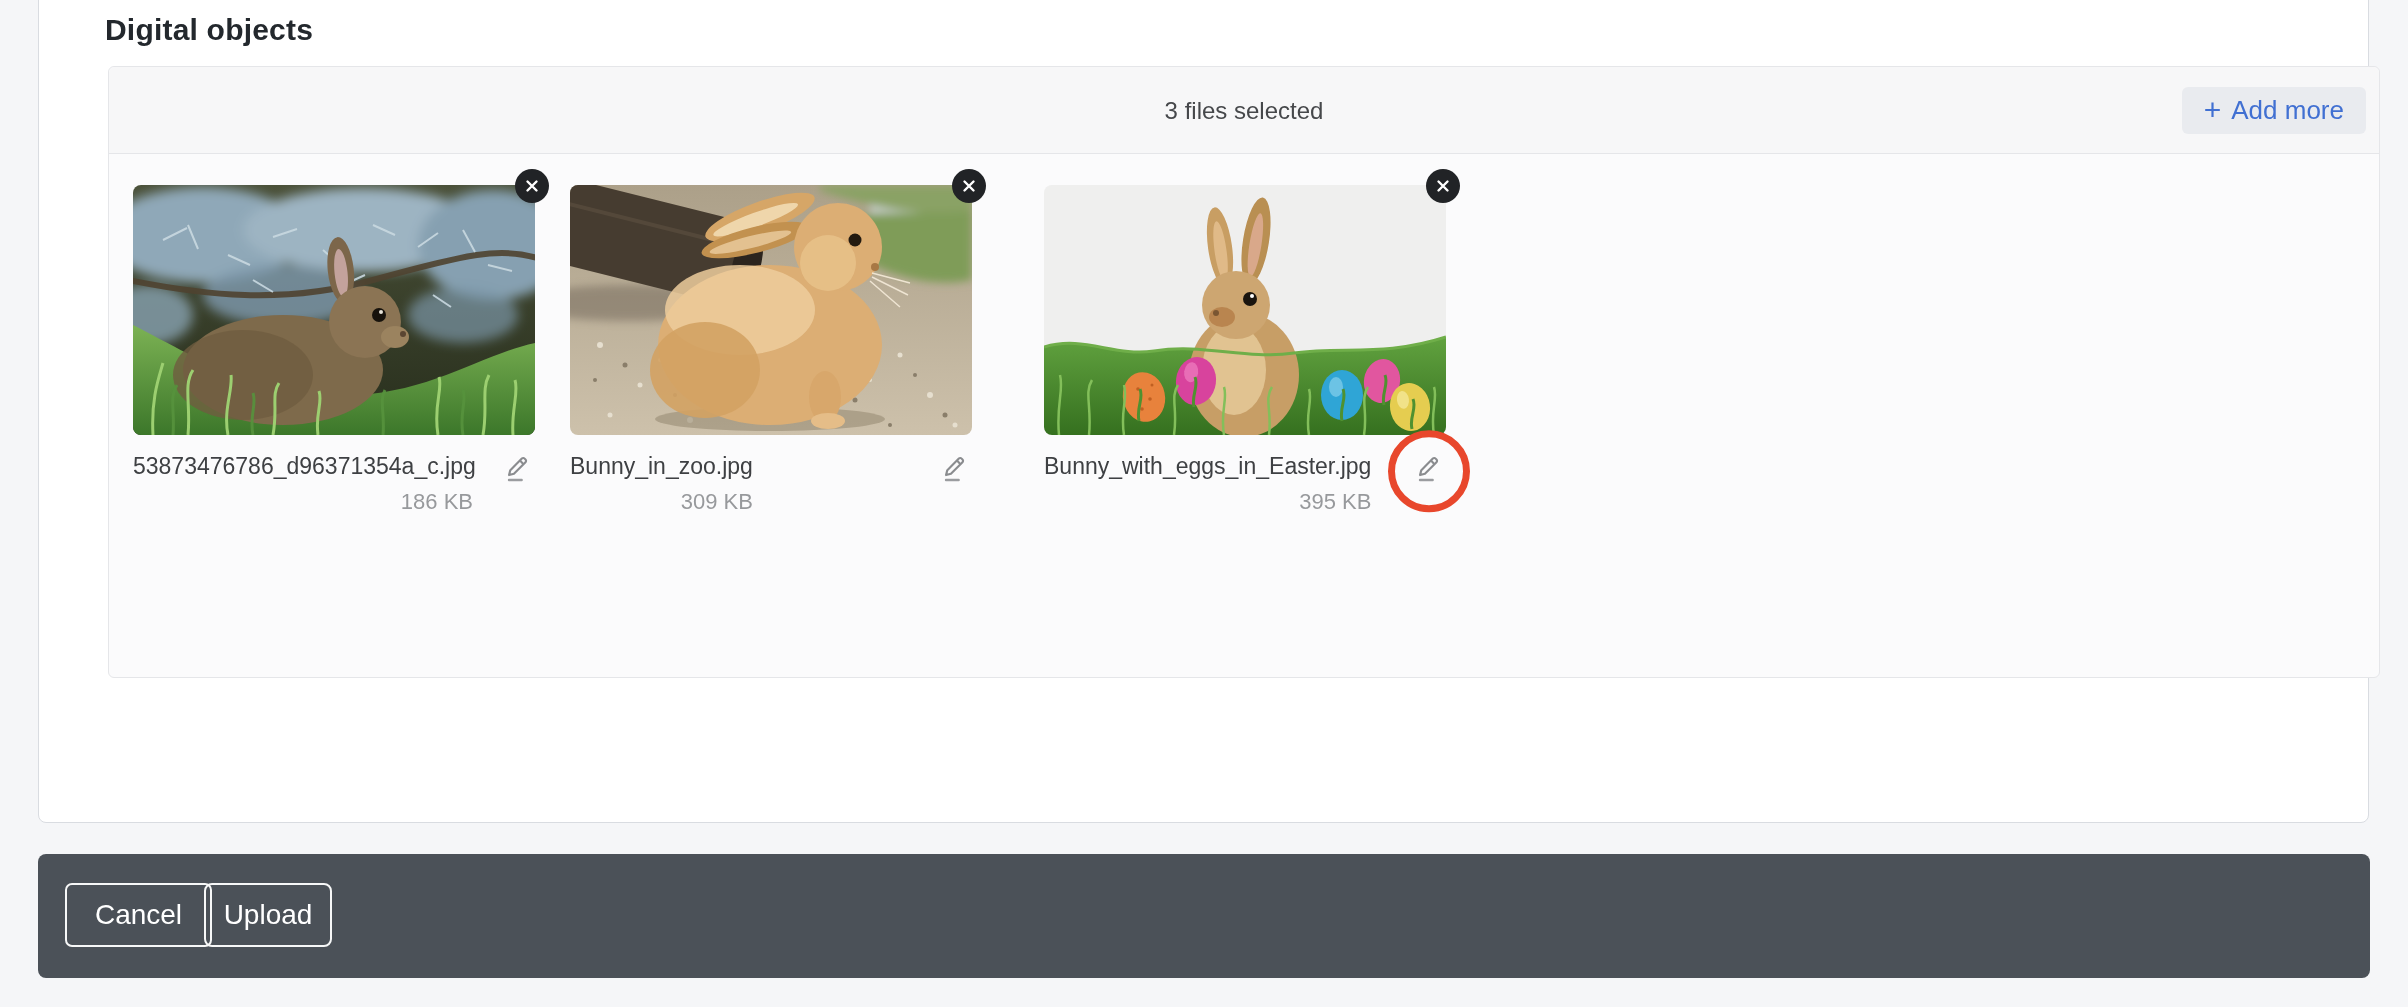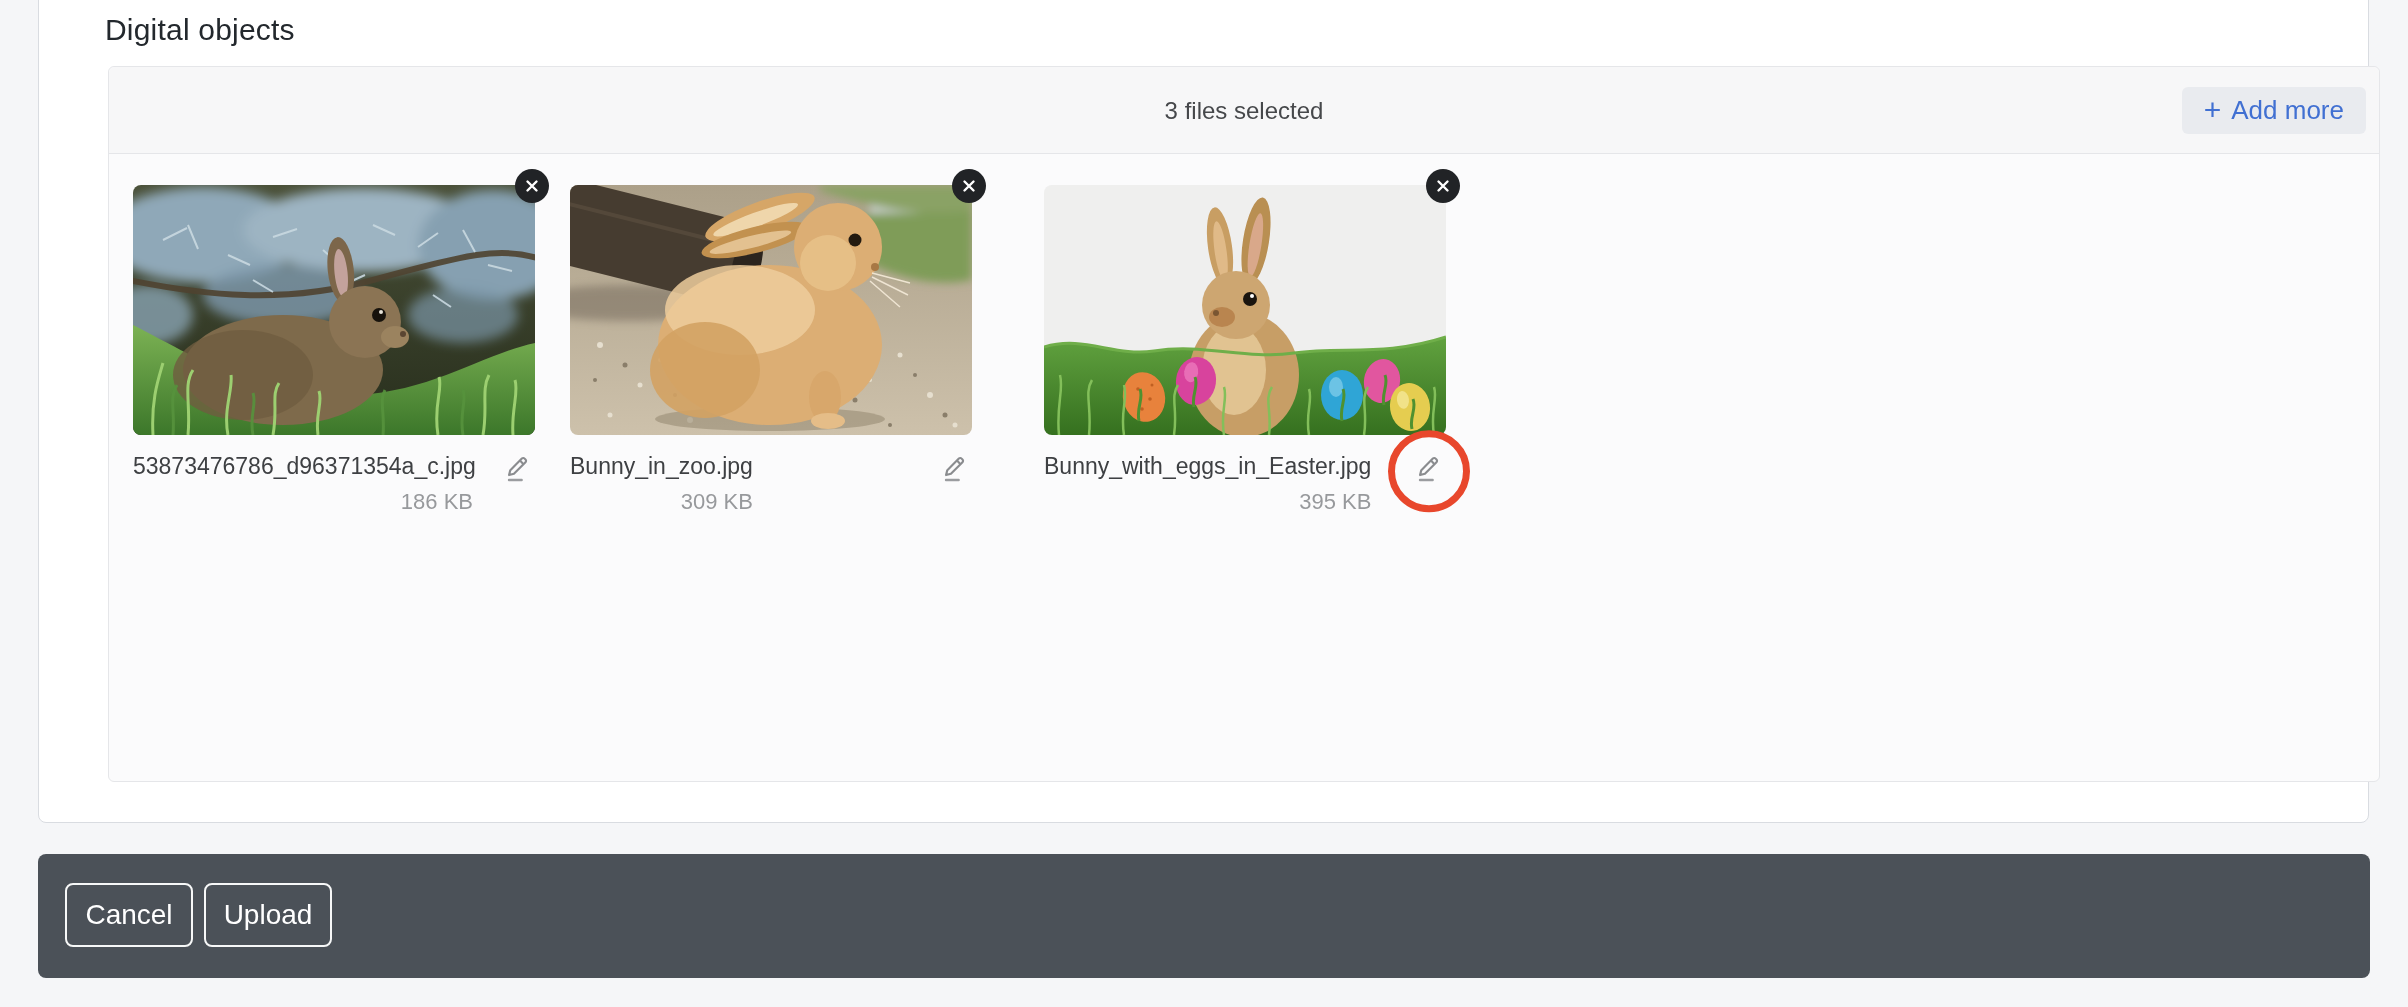--- a/index.html
+++ b/index.html
@@ -15,24 +15,24 @@
     font-family:"Liberation Sans","DejaVu Sans",sans-serif;
     position:relative;
     color:#3e4043;
   }
   .card{
     position:absolute;left:38px;top:-12px;width:2331px;height:835px;
     background:#fff;border:1px solid #d9dce1;border-radius:8px;
   }
   .page-title{
     position:absolute;left:66px;top:24px;
-    font-size:30px;font-weight:400;color:#23282d;letter-spacing:.2px;
+    font-size:30px;font-weight:700;color:#23282d;letter-spacing:.2px;
   }
   .panel{
-    position:absolute;left:69px;top:77px;width:2272px;height:716px;
+    position:absolute;left:69px;top:77px;width:2272px;height:612px;
     background:#fbfbfc;border:1px solid #e5e6e9;border-radius:6px;
   }
   .panel-header{
     position:absolute;left:0;top:0;right:0;height:87px;
     background:#f7f7f8;border-bottom:1px solid #e5e6e9;
     border-radius:6px 6px 0 0;
   }
   .status-text{
     position:absolute;left:0;right:0;top:0;height:87px;
     display:flex;align-items:center;justify-content:center;
@@ -83,21 +83,21 @@
   .footer-bar{
     position:absolute;left:38px;top:854px;width:2332px;height:124px;
     background:var(--footer_bg);border-radius:8px;
   }
   .footer-btn{
     position:absolute;top:29px;height:64px;
     background:transparent;border:2px solid #f7f8f8;border-radius:8px;
     color:#fff;font-size:28px;font-family:inherit;cursor:pointer;
     display:flex;align-items:center;justify-content:center;
   }
-  .cancel-btn{left:27px;width:128px;}
+  .cancel-btn{left:27px;width:147px;border-radius:7px;}
   .upload-btn{left:166px;width:128px;}
   .hidden-defs{position:absolute;width:0;height:0;overflow:hidden;}
 </style>
 </head>
 <body>
 
 <svg class="hidden-defs" aria-hidden="true">
   <defs>
     <filter id="soft" x="-40%" y="-40%" width="180%" height="180%">
         <feGaussianBlur stdDeviation="6"></feGaussianBlur>

